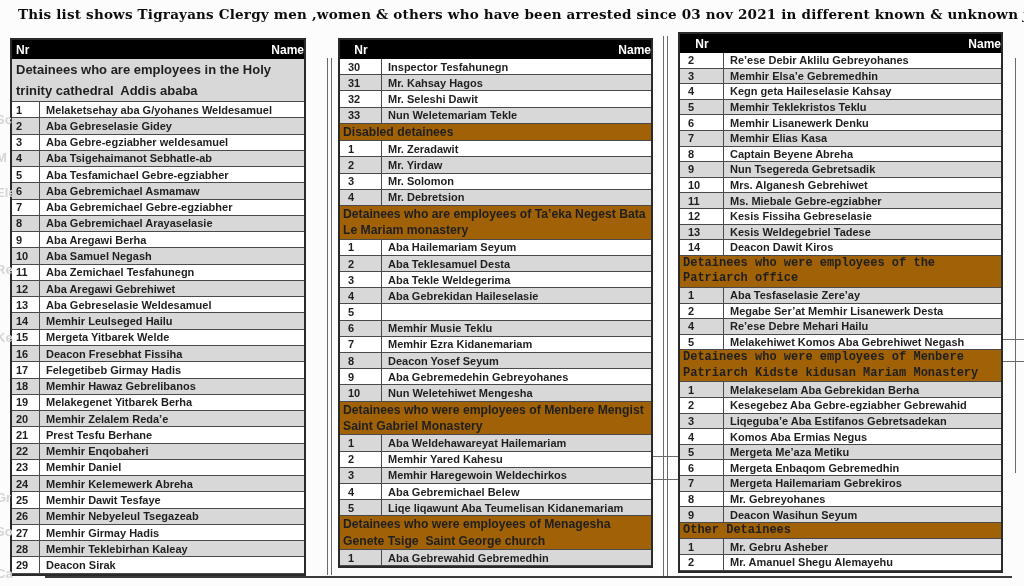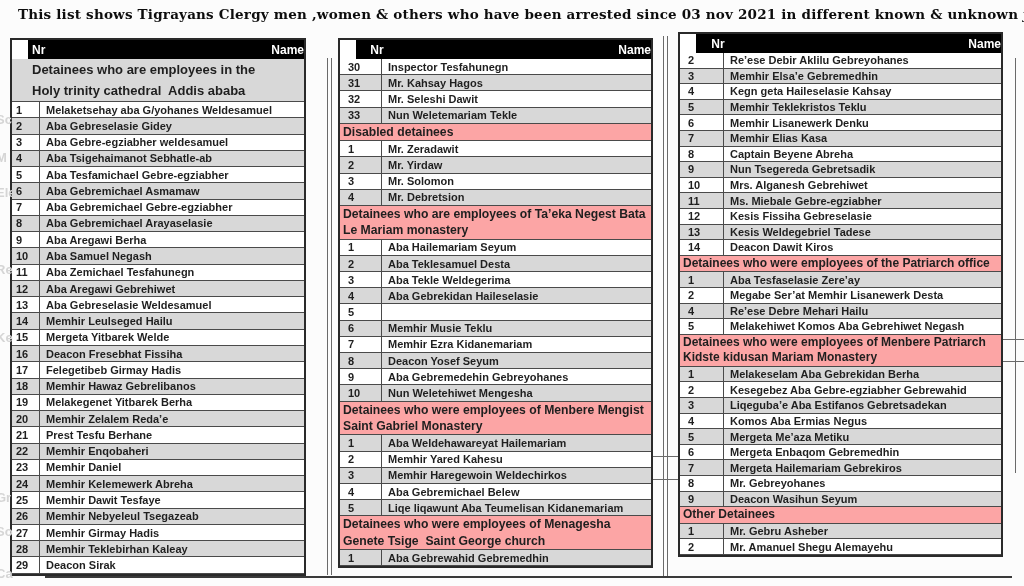--- a/index.html
+++ b/index.html
@@ -20,45 +20,45 @@
     position: absolute;
     border: 2px solid #2a2a2a;
     background: #ffffff;
   }
   .col1 { left: 10px;  top: 38px; width: 296px; --rh: 16.28px; --nrw: 28px; }
   .col2 { left: 338px; top: 38px; width: 315px; --rh: 16.2px;  --nrw: 42px; }
   .col3 { left: 678px; top: 32px; width: 325px; --rh: 15.6px;  --nrw: 44px; }
   .thead {
     background: #000; color: #fff; height: 19px;
     display: flex; align-items: center;
-    font-size: 12px; font-weight: 700; margin-left: 16px;
+    font-size: 12px; font-weight: 700;
   }
   .thead .nr-h { width: var(--nrw); text-align: center; }
   .col1 .thead .nr-h { text-align: left; padding-left: 4px; }
   .thead .name-h { flex: 1; text-align: right; }
   .row {
     display: flex; height: var(--rh);
     border-bottom: 1px solid #4a4a4a;
     font-size: 11px; font-weight: 700;
   }
   .row.shaded { background: #d8d8d8; }
   .row .nr {
     width: var(--nrw); border-right: 1px solid #4a4a4a;
     display: flex; align-items: center; padding-left: 8px;
   }
   .col1 .row .nr { padding-left: 4px; }
   .row .nm { flex: 1; display: flex; align-items: center; padding-left: 6px; white-space: nowrap; overflow: hidden; }
   .sect {
     font-weight: 700; font-size: 12.2px; line-height: 16.4px;
     padding: 0 3px; border-bottom: 1px solid #4a4a4a;
-    background: #fca5a5; white-space: pre-wrap;
-  }
-  .col3 .sect { font-size: 12px; line-height: 15.6px; }
+    background: #a16207; white-space: pre-wrap;
+  }
+  .col3 .sect { font-size: 12px; line-height: 15.6px; font-family: Liberation Mono, monospace; }
   .sect.big {
-    background: #d8d8d8; font-size: 13px; line-height: 21px; padding: 0 20px;
+    background: #d8d8d8; font-size: 13px; line-height: 21px; padding: 0 4px;
   }
   .vline { position: absolute; width: 1px; background: #6a6a6a; }
   .hline { position: absolute; height: 1px; background: #6a6a6a; }
   .bottomline { position: absolute; left: 45px; top: 576px; width: 967px; height: 2px; background: #3a3a3a; }
   .wm {
     position: absolute; left: -4px; color: #d5d5d5;
     font-size: 13px; font-weight: 700;
   }
 </style>
 </head>

